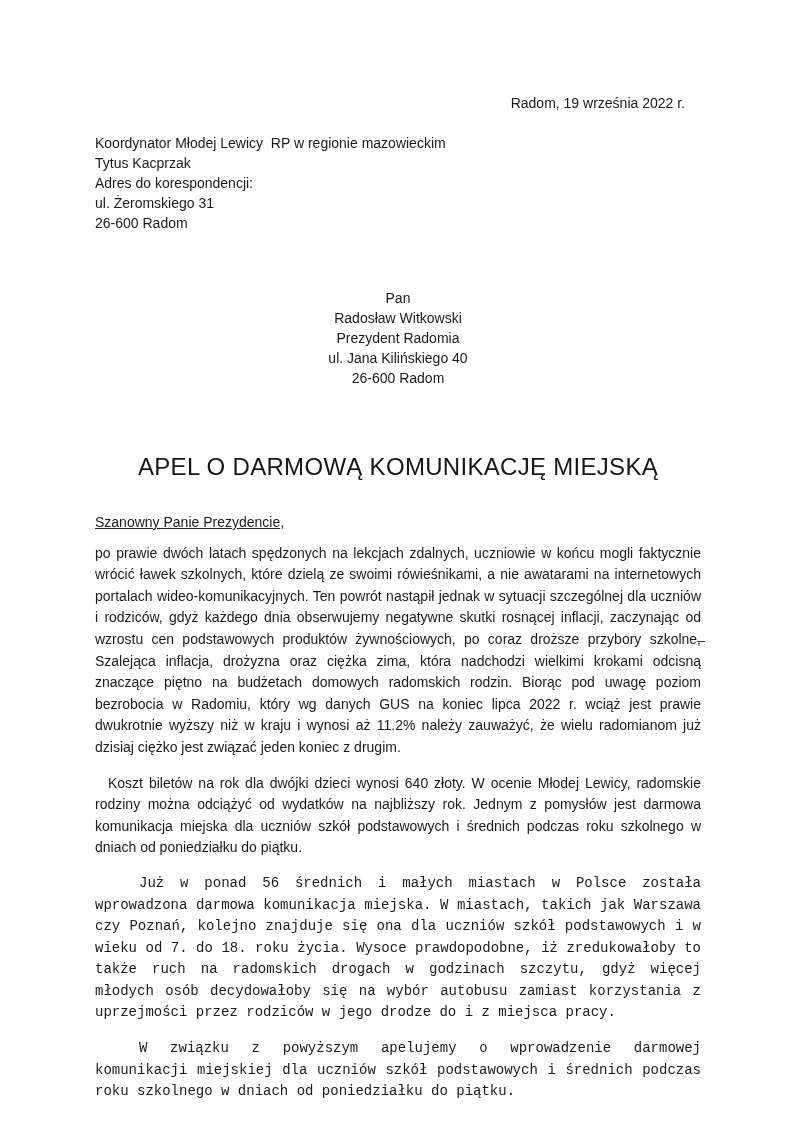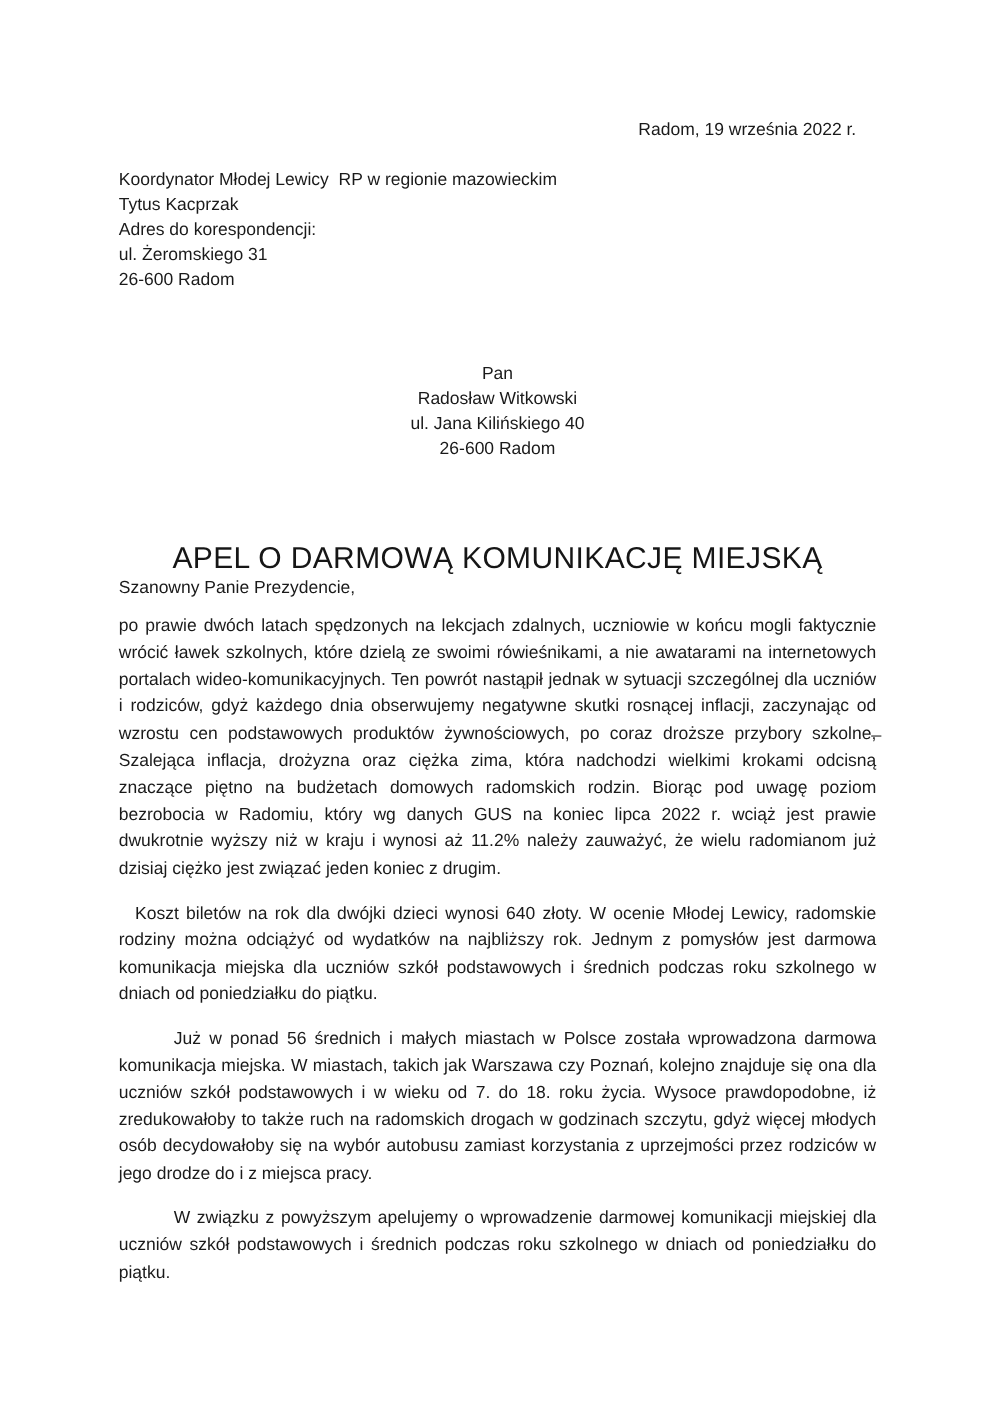--- a/index.html
+++ b/index.html
@@ -43,52 +43,55 @@
   }
   .letter-title {
     margin-top: 67px;
     text-align: center;
     font-size: 24px;
     line-height: 24px;
     letter-spacing: 0.3px;
     color: #161616;
   }
   .salutation {
+    margin-top: 33px;
     line-height: 21.6px;
+    text-decoration: underline;
   }
   .body-par {
     margin: 14px 0 0 0;
     text-align: justify;
     line-height: 21.6px;
   }
   .body-par.first {
     margin-top: 9px;
   }
   .indent-small { text-indent: 13px; }
-  .indent-large { text-indent: 44px; }
+  .indent-large { text-indent: 44px; font-family: Liberation Mono, monospace; }
 </style>
 </head>
 <body>
 
 <div class="page">
   <div class="content">
 
     <div class="date-line">Radom, 19 września 2022 r.</div>
 
     <div class="sender-block">
       <div>Koordynator Młodej Lewicy  RP w regionie mazowieckim</div>
       <div>Tytus Kacprzak</div>
       <div>Adres do korespondencji:</div>
       <div>ul. Żeromskiego 31</div>
       <div>26-600 Radom</div>
     </div>
 
     <div class="recipient-block">
       <div>Pan</div>
       <div>Radosław Witkowski</div>
+      <div>Prezydent Radomia</div>
       <div>ul. Jana Kilińskiego 40</div>
       <div>26-600 Radom</div>
     </div>
 
     <div class="letter-title">APEL O DARMOWĄ KOMUNIKACJĘ MIEJSKĄ</div>
 
     <div class="salutation">Szanowny Panie Prezydencie,</div>
 
     <p class="body-par first">po prawie dwóch latach spędzonych na lekcjach zdalnych, uczniowie w końcu mogli faktycznie wrócić ławek szkolnych, które dzielą ze swoimi rówieśnikami, a nie awatarami na internetowych portalach wideo-komunikacyjnych.  Ten powrót nastąpił jednak w sytuacji szczególnej dla uczniów i rodziców, gdyż każdego dnia obserwujemy negatywne skutki rosnącej inflacji, zaczynając od wzrostu cen podstawowych produktów żywnościowych, po coraz droższe przybory szkolne,̶ Szalejąca inflacja, drożyzna oraz ciężka zima, która nadchodzi wielkimi krokami odcisną znaczące piętno na budżetach domowych radomskich rodzin. Biorąc pod uwagę poziom bezrobocia w Radomiu, który wg danych GUS na koniec lipca 2022 r. wciąż jest prawie dwukrotnie wyższy niż w kraju i wynosi aż 11.2% należy zauważyć, że wielu radomianom już dzisiaj ciężko jest związać jeden koniec z drugim.</p>
 

